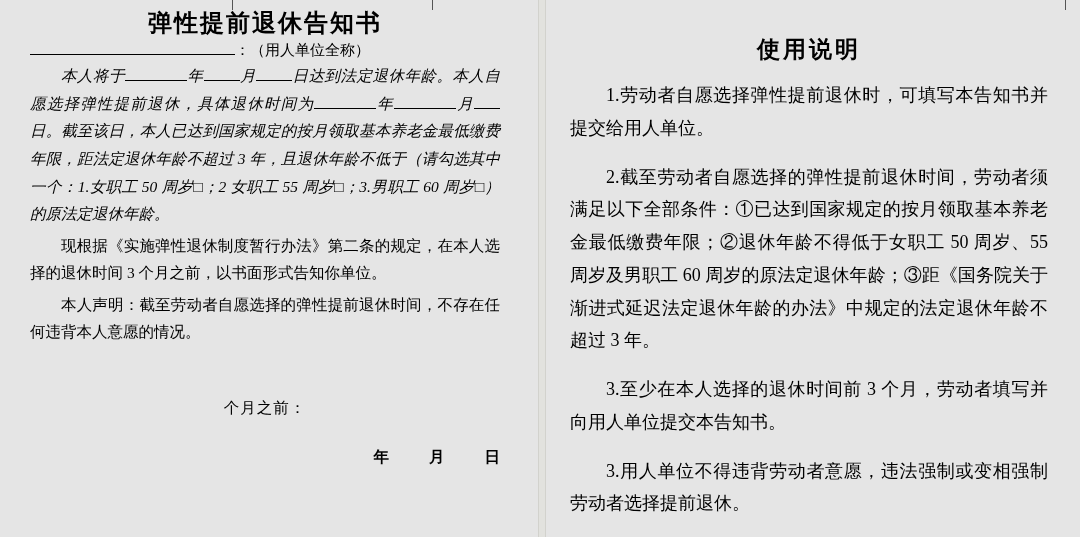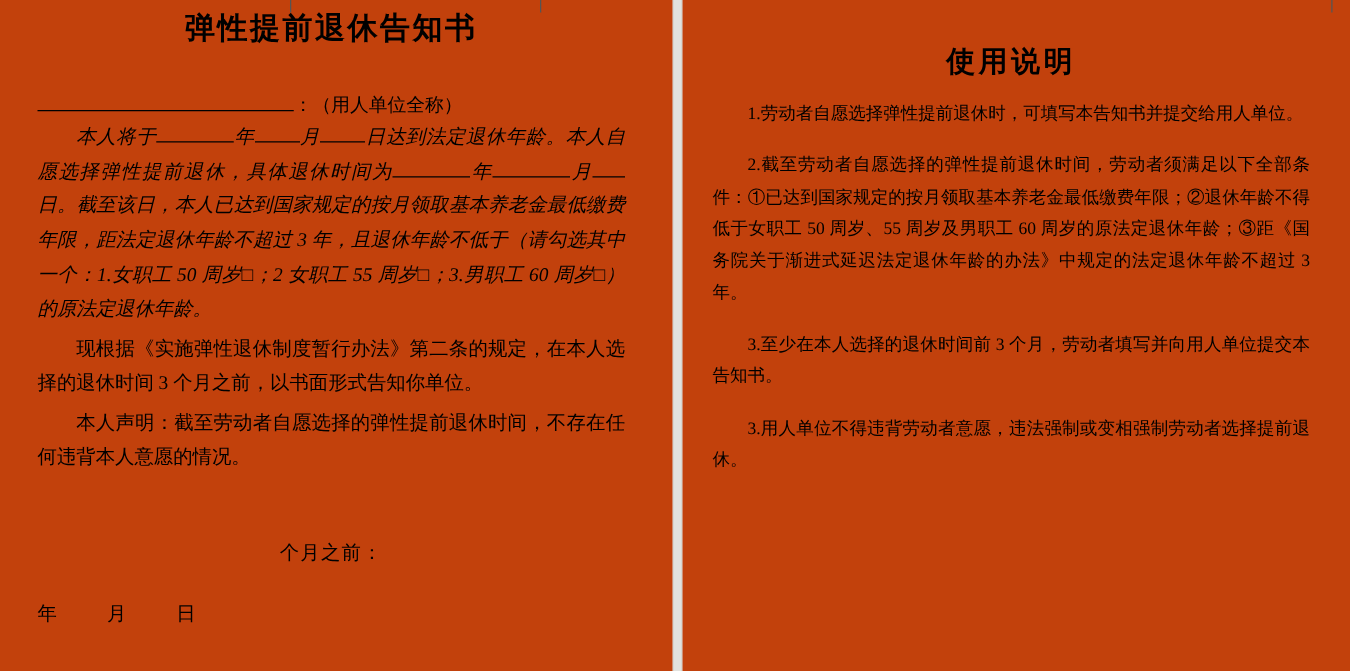--- a/index.html
+++ b/index.html
@@ -15,21 +15,21 @@
     color: #000000;
   }
   .spread {
     display: flex;
     width: 1080px;
     height: 537px;
     position: relative;
   }
   .page {
     position: relative;
-    background: #c2410c;
+    background: #e5e5e5;
     height: 537px;
     box-sizing: border-box;
     overflow: hidden;
   }
   .page-left {
     width: 538px;
     padding: 0 38px 0 30px;
   }
   .gutter {
     width: 6px;
@@ -64,21 +64,20 @@
     margin: 6px 0 0 0;
     letter-spacing: 1px;
   }
   .rule-line {
     display: inline-block;
     border-bottom: 1px solid #000;
     height: 1em;
     vertical-align: baseline;
   }
   .unit-line {
-    margin-top: 34px;
     font-size: 15px;
     white-space: nowrap;
   }
   .u-blank { width: 205px; }
   .body-p {
     font-size: 15.5px;
     line-height: 1.78;
     text-align: justify;
     margin: 4px 0 0 0;
     text-indent: 2em;
@@ -92,35 +91,36 @@
   .b6 { width: 26px; }
 
   .sign-block {
     margin-top: 52px;
     text-align: center;
     font-size: 15.5px;
     letter-spacing: 1px;
   }
   .sign-date {
     margin-top: 28px;
-    text-align: left;
+    text-align: right;
     font-size: 15.5px;
+    font-weight: bold;
   }
   .sign-date span { display: inline-block; }
   .sd-gap { width: 40px; }
 
   .right-title {
     text-align: center;
     font-size: 23px;
     font-weight: bold;
     letter-spacing: 3px;
     margin: 34px 0 0 0;
   }
   .note-p {
-    font-size: 14px;
+    font-size: 18px;
     line-height: 1.82;
     text-align: justify;
     margin: 14px 0 0 0;
     text-indent: 2em;
   }
   .note-p.tight { margin-top: 16px; }
 </style>
 </head>
 <body>
 

